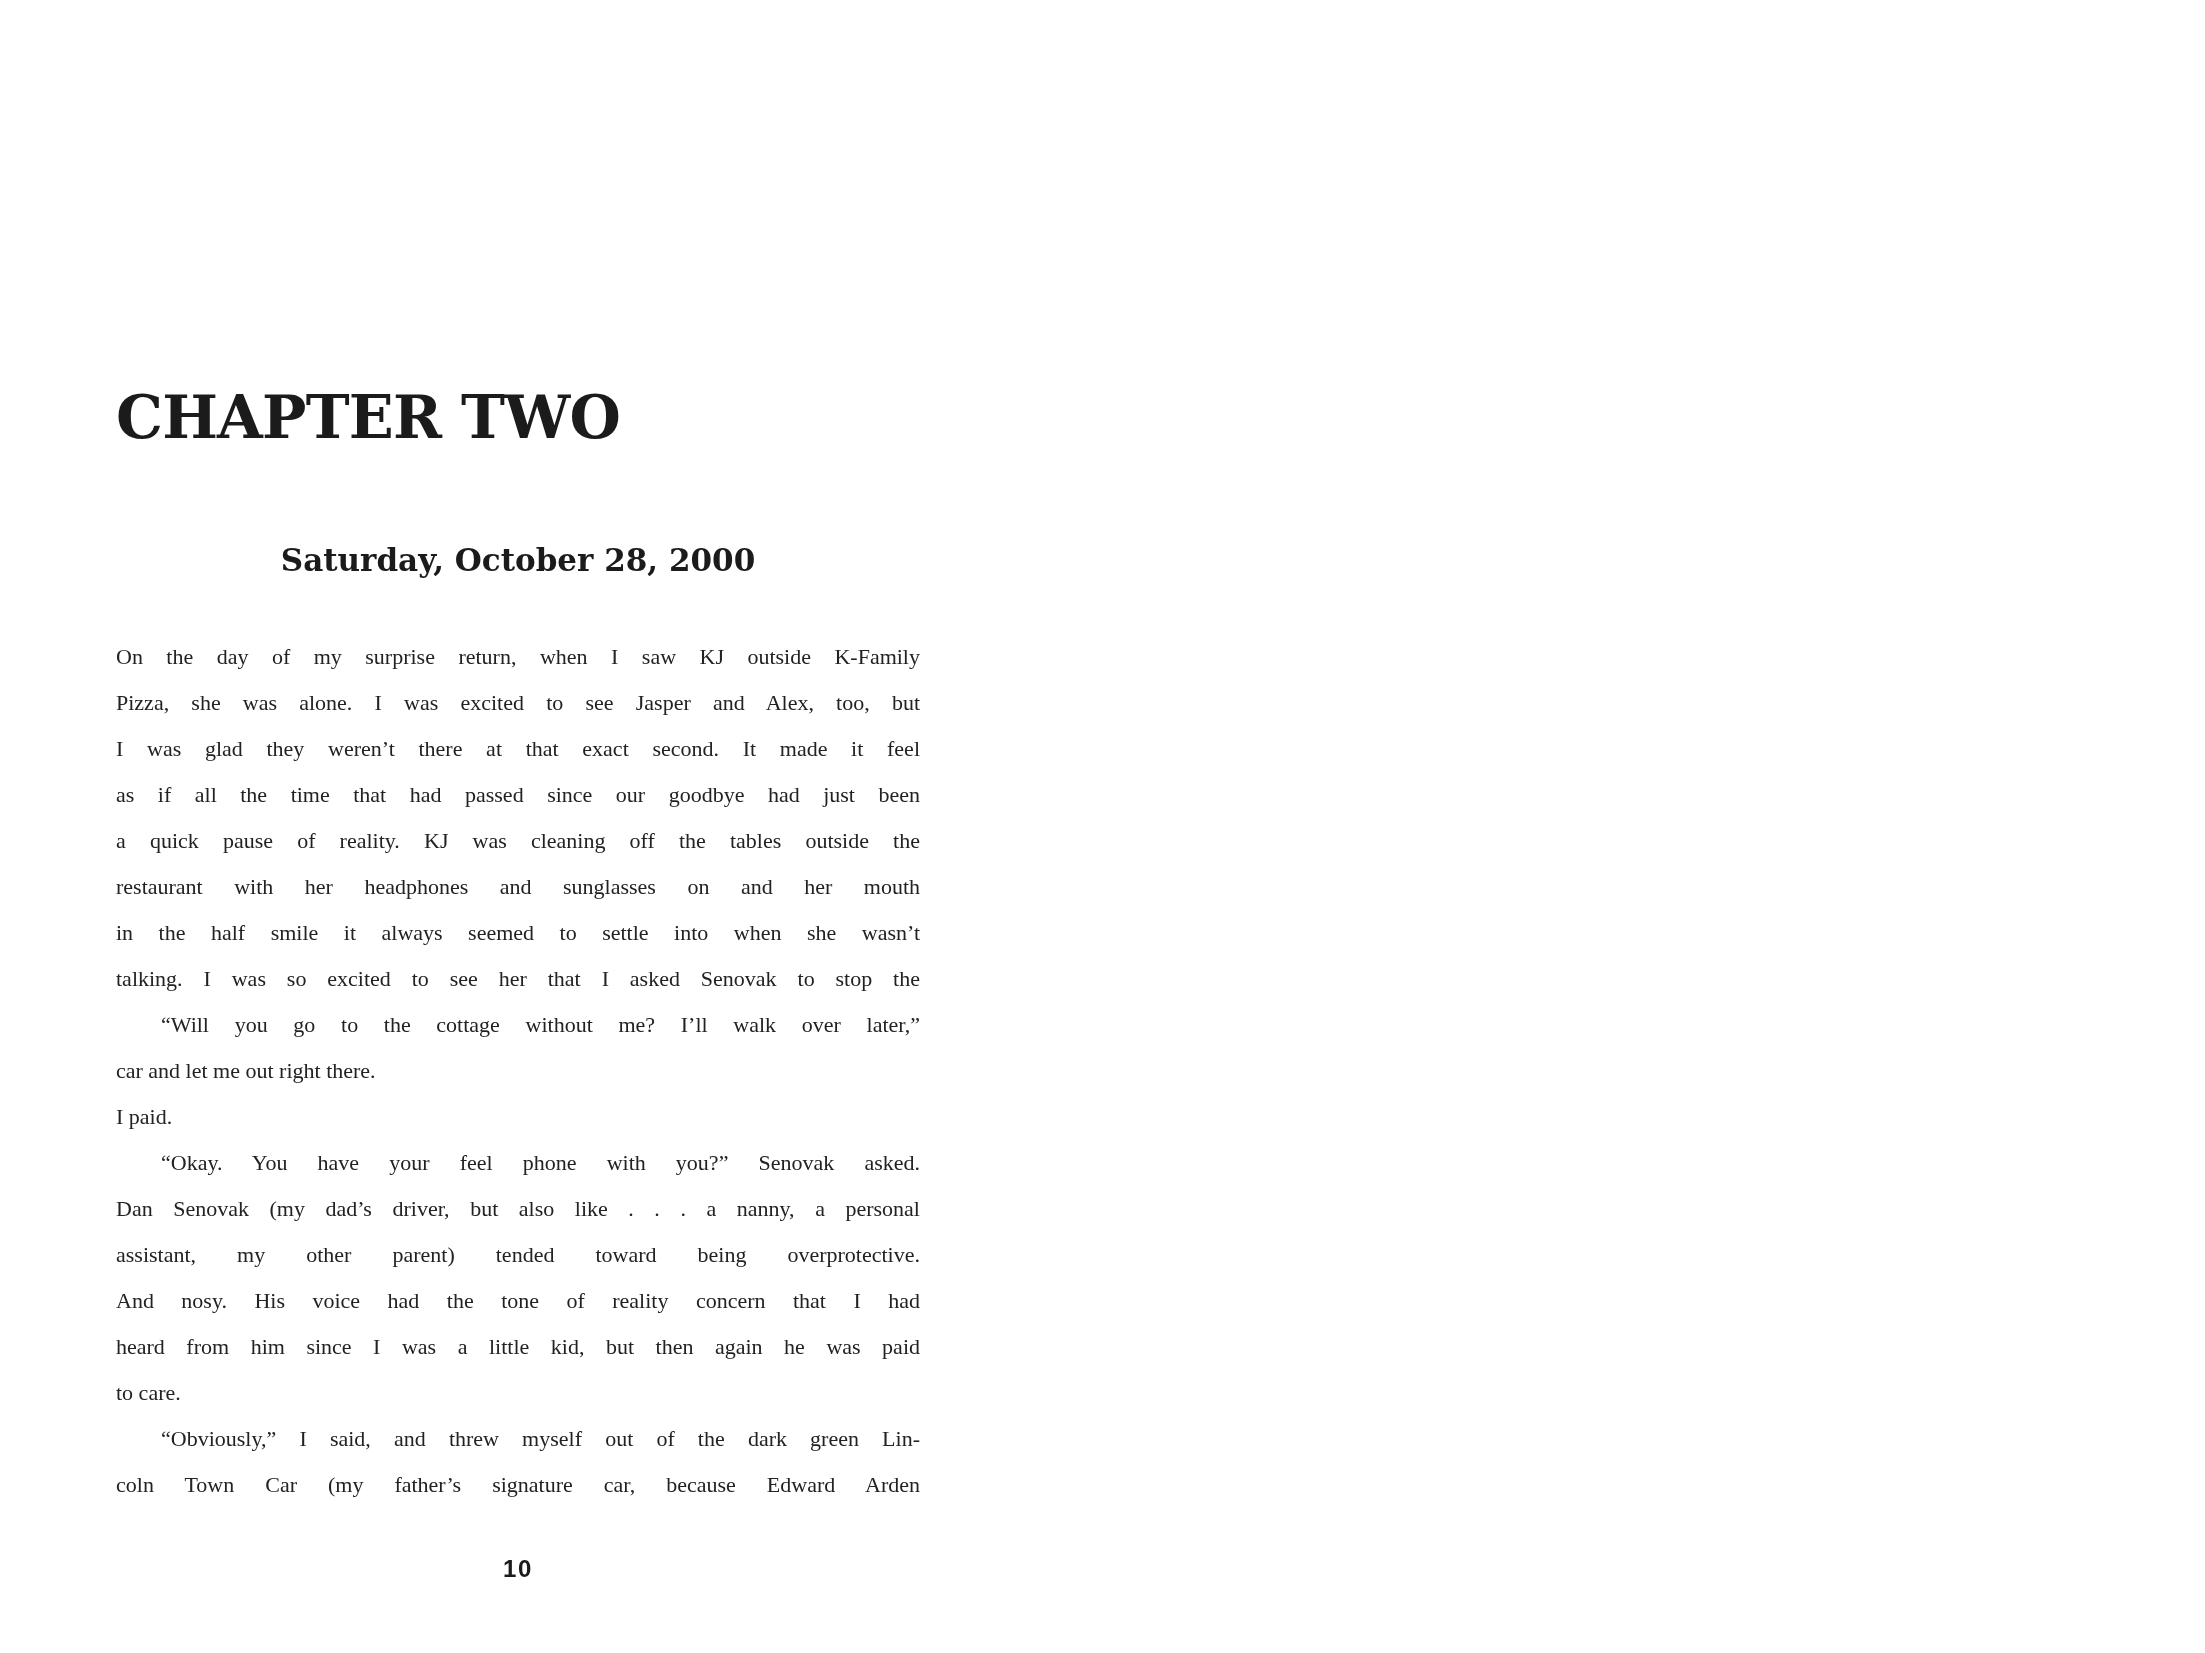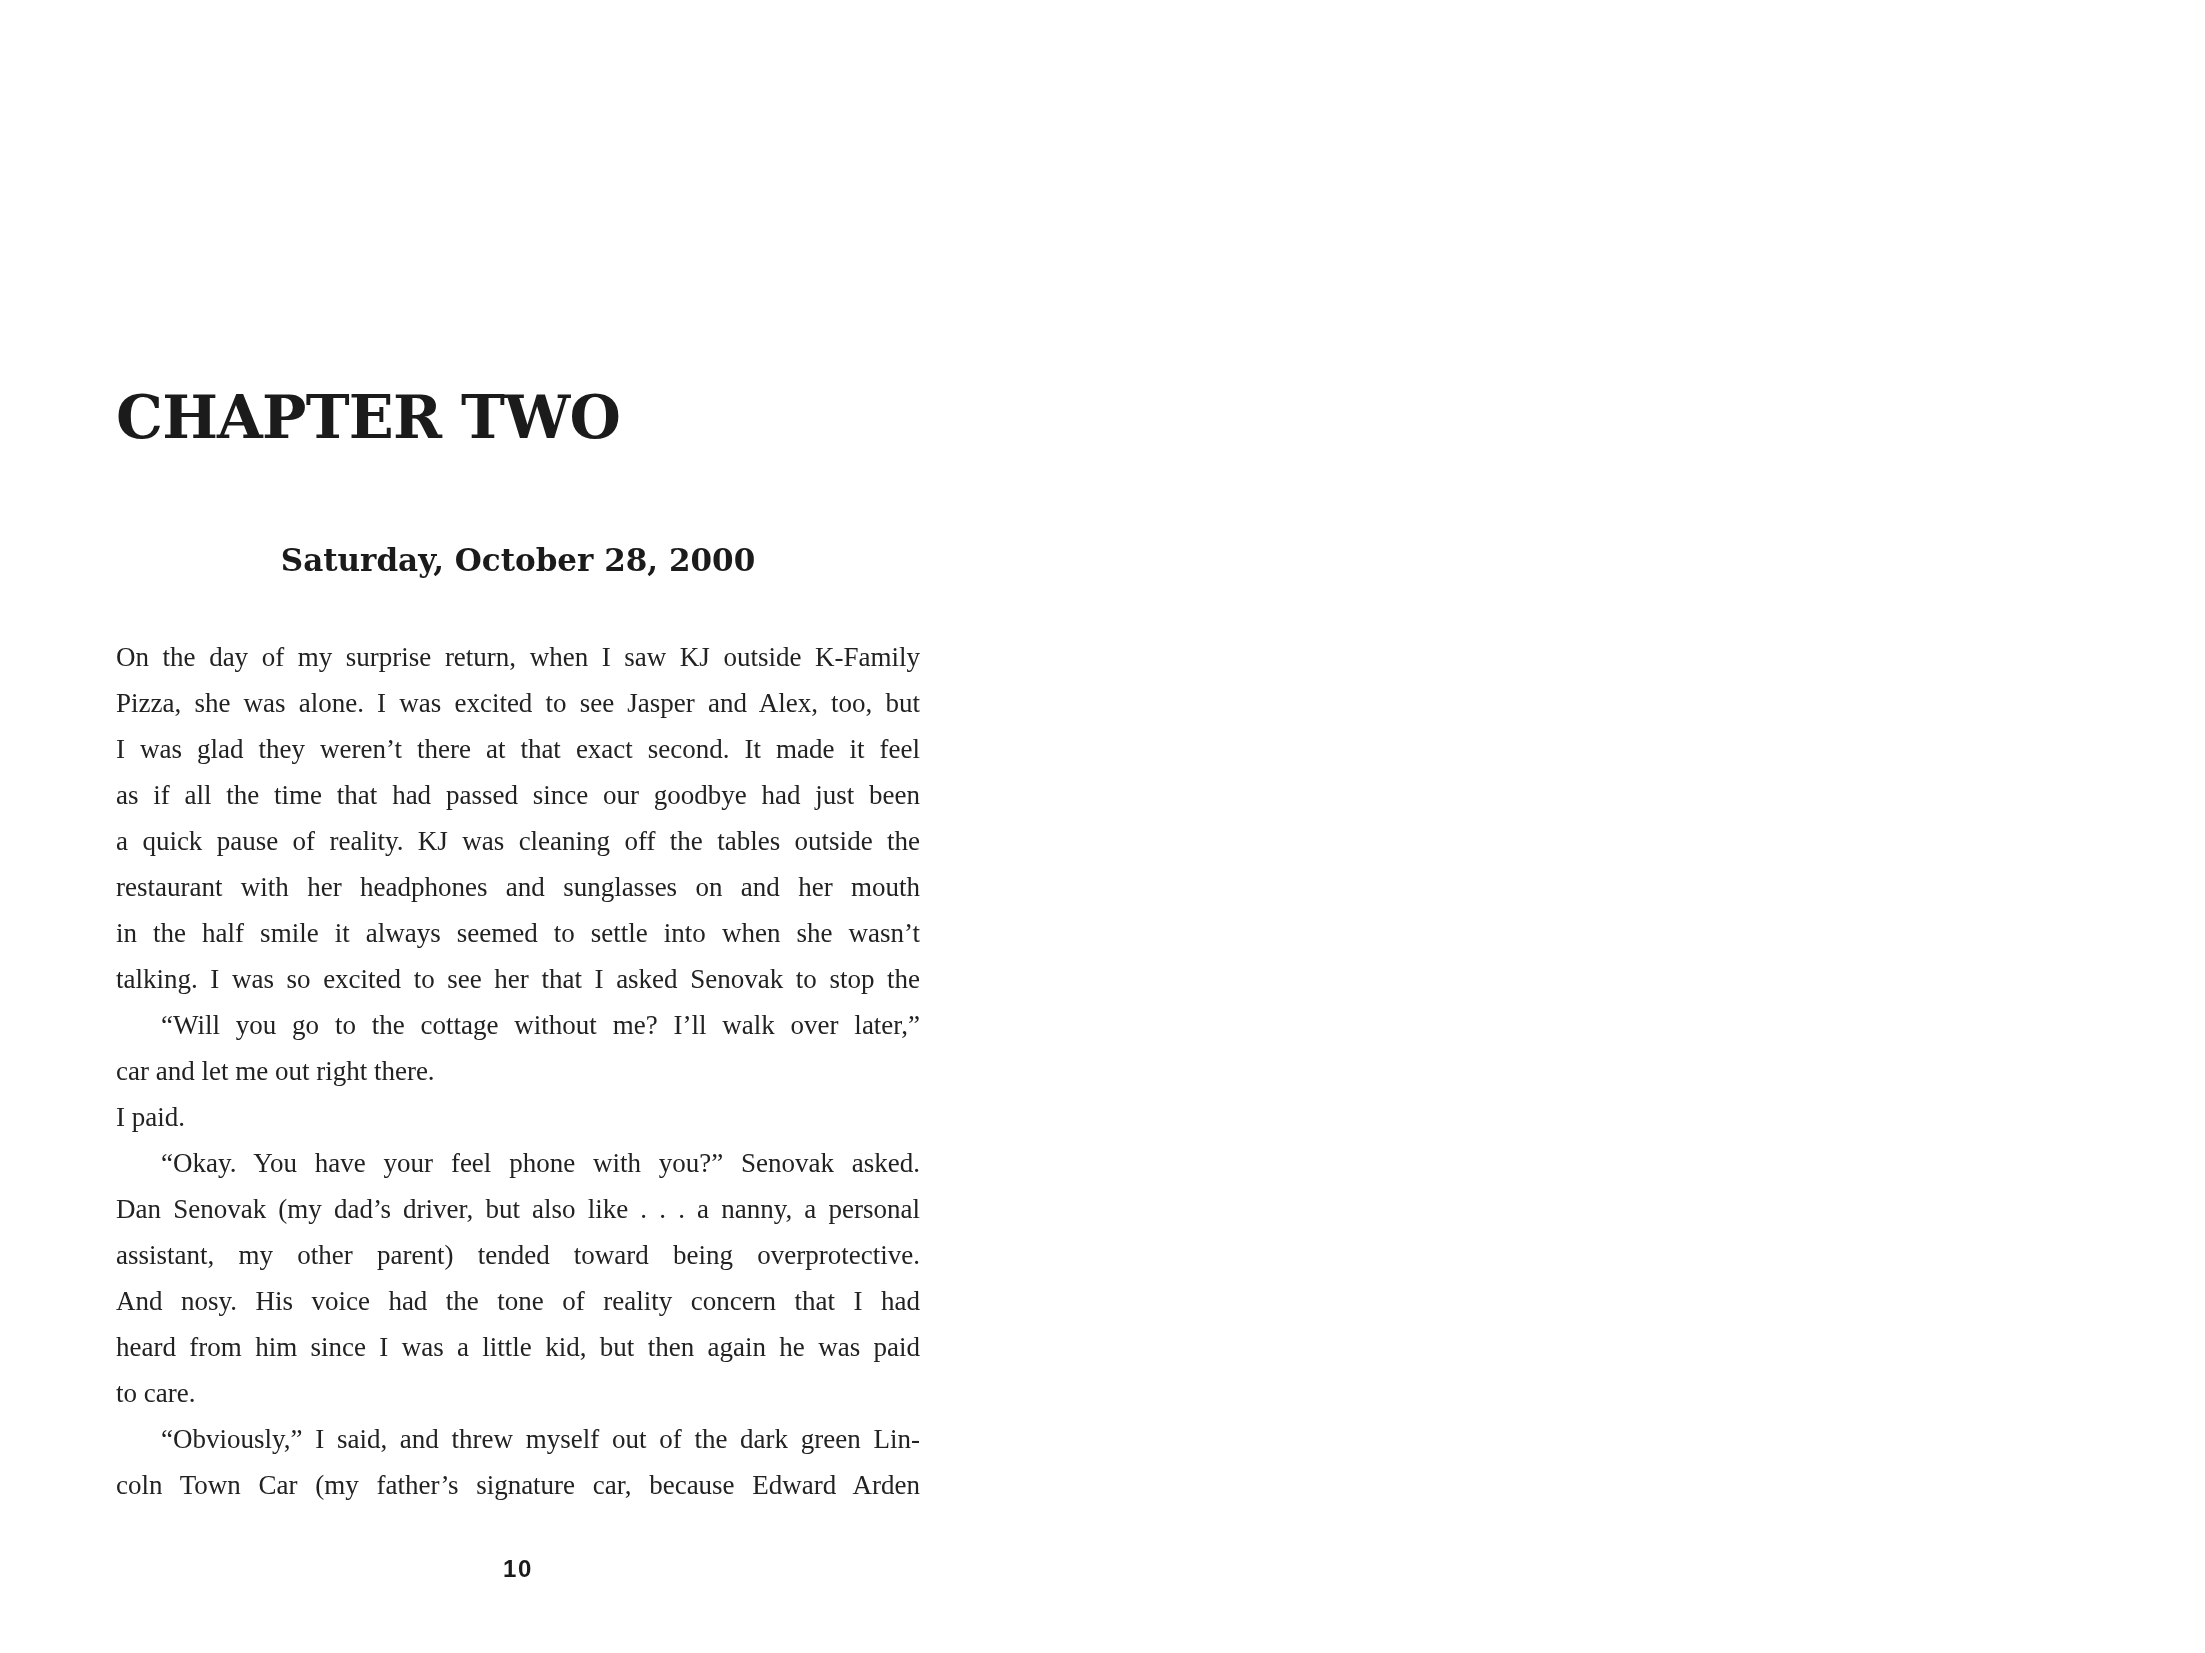--- a/index.html
+++ b/index.html
@@ -46,21 +46,21 @@
     font-family: "DejaVu Serif", serif;
     font-weight: bold;
     font-size: 31px;
     line-height: 36px;
     color: #1b1b1b;
     white-space: nowrap;
     margin-top: 47px;
   }
   .body-block {
     position: absolute;
-    font-size: 27px;
+    font-size: 22px;
     line-height: 46px;
     color: #222222;
   }
   .body-left  { left: 116px;  top: 634px; width: 804px; }
 
   .text-line {
     height: 46px;
     text-align: justify;
     text-align-last: justify;
     white-space: normal;

